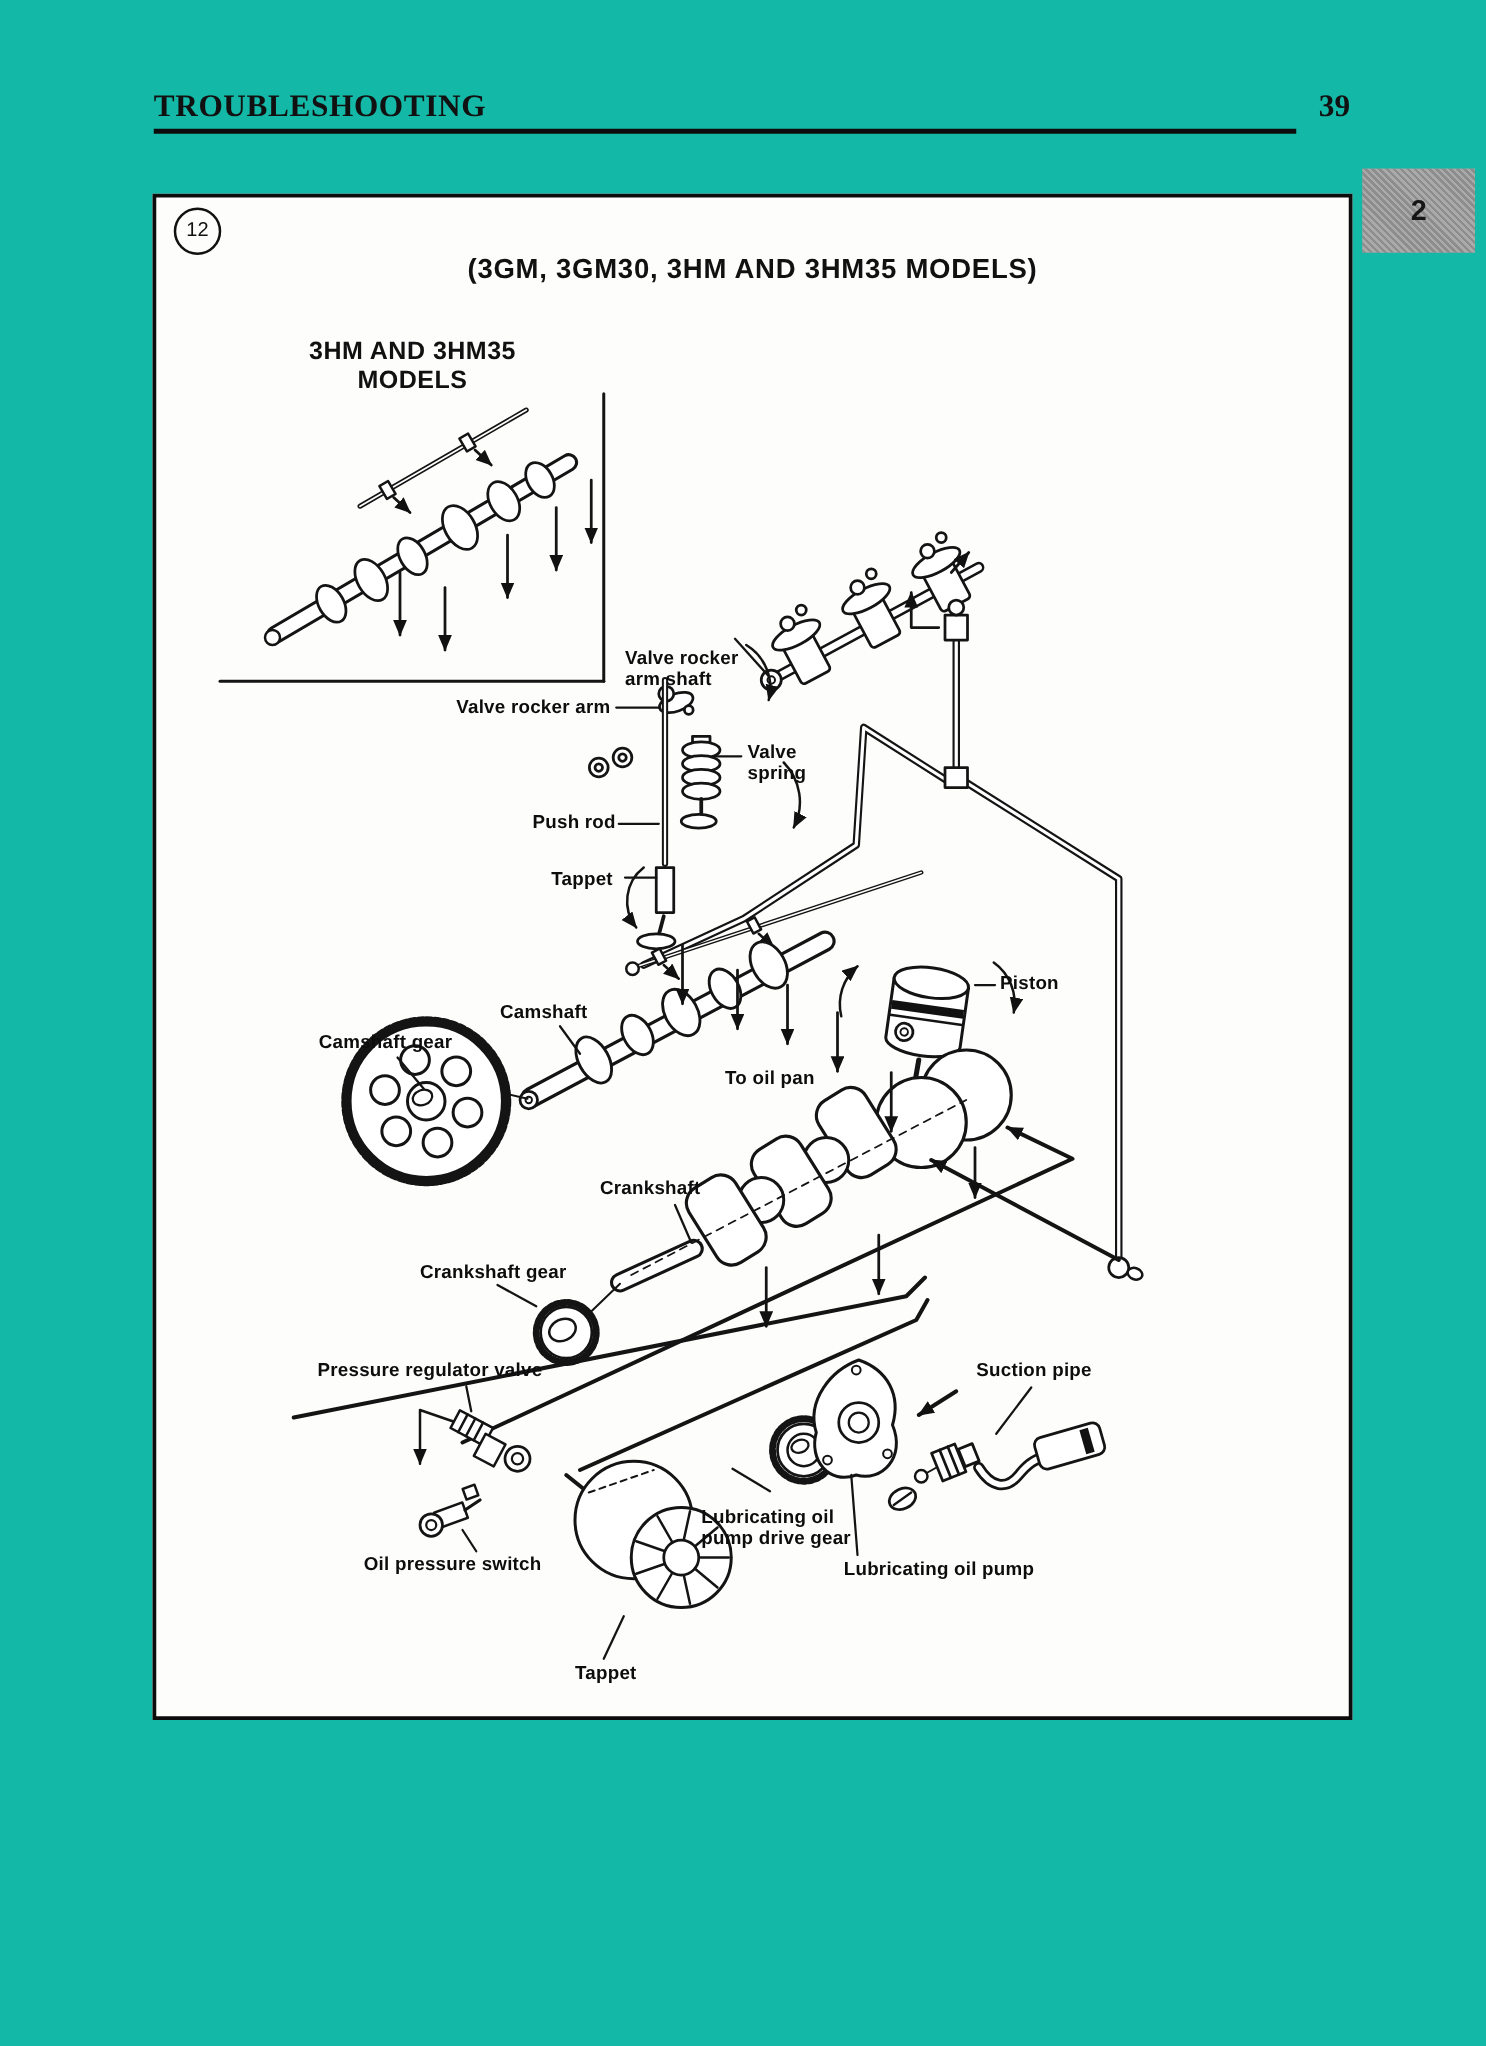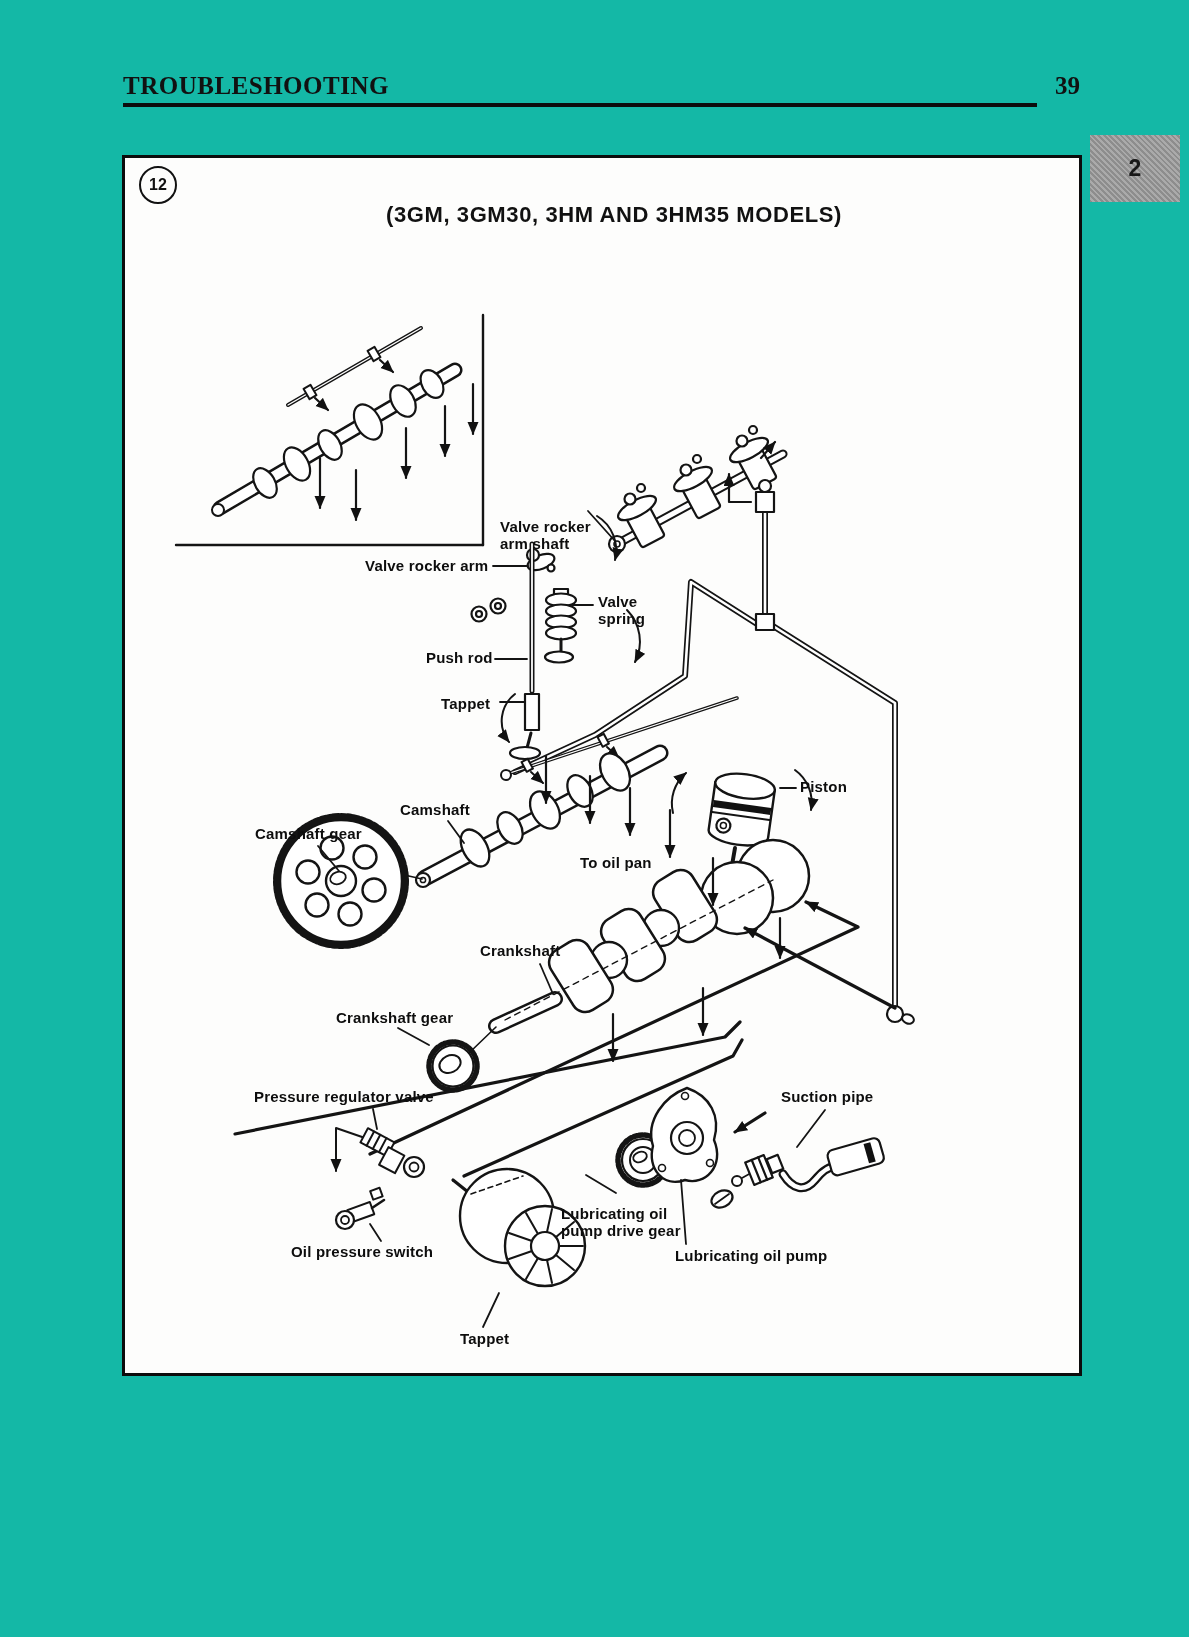--- a/index.html
+++ b/index.html
@@ -16,25 +16,25 @@
        background:#a0a0a0;
        background-image:repeating-linear-gradient(45deg,#8d8d8d 0 2px,#aaaaaa 2px 4px),
                         repeating-linear-gradient(-45deg,rgba(120,120,120,.35) 0 3px,rgba(180,180,180,.35) 3px 6px);
        display:flex;align-items:center;justify-content:center;}
   .tab span{font-weight:700;font-size:23px;color:#161616;}
   
   .figbox{position:absolute;left:122px;top:155px;width:954px;height:1215px;
           border:3px solid #0c0c0c;background:#fdfdfc;}
   .fignum{position:absolute;left:14px;top:8px;width:34px;height:34px;border:2.5px solid #111;
           border-radius:50%;display:flex;align-items:center;justify-content:center;
-          font-weight:700;font-size:16px;}
+          font-weight:400;font-size:16px;}
   .figtitle{position:absolute;left:0;top:16px;width:100%;text-align:center;
             font-weight:700;font-size:22px;letter-spacing:1.2px;}
   .figsub{position:absolute;left:0;top:44px;width:100%;text-align:center;
-          font-weight:700;font-size:22px;letter-spacing:.6px;padding-left:12px;}
+          font-weight:700;font-size:22px;letter-spacing:.6px;}
   .inset-head{position:absolute;left:120px;top:112px;width:170px;text-align:center;
               font-weight:700;font-size:20px;line-height:1.15;letter-spacing:.4px;}
   .art{position:absolute;left:0;top:0;width:954px;height:1215px;}
   
   .lbl{position:absolute;font-weight:700;font-size:15px;letter-spacing:.2px;
        white-space:nowrap;color:#0d0d0d;}
   .lbl.wrap{white-space:normal;line-height:1.13;}
 </style>
 </head>
 <body>
@@ -45,20 +45,21 @@
   <div class="hdr-page">39</div>
   <div class="hdr-rule"></div>
 
   <div class="tab">
     <span>2</span>
   </div>
 
   <div class="figbox">
     <div class="fignum">12</div>
     <div class="figsub">(3GM, 3GM30, 3HM AND 3HM35 MODELS)</div>
+    <div class="inset-head">3HM AND 3HM35 MODELS</div>
 
     <svg class="art" viewBox="0 0 954 1215">
       <defs>
         <marker id="ah" markerUnits="userSpaceOnUse" markerWidth="14" markerHeight="12" refX="12" refY="5.5" orient="auto">
           <path d="M0,0 L13,5.5 L0,11 Z" fill="#111"></path>
         </marker>
       </defs>
       <g fill="none" stroke="#141414" stroke-linecap="round" stroke-linejoin="round">
 
       <g stroke-width="2.4">

